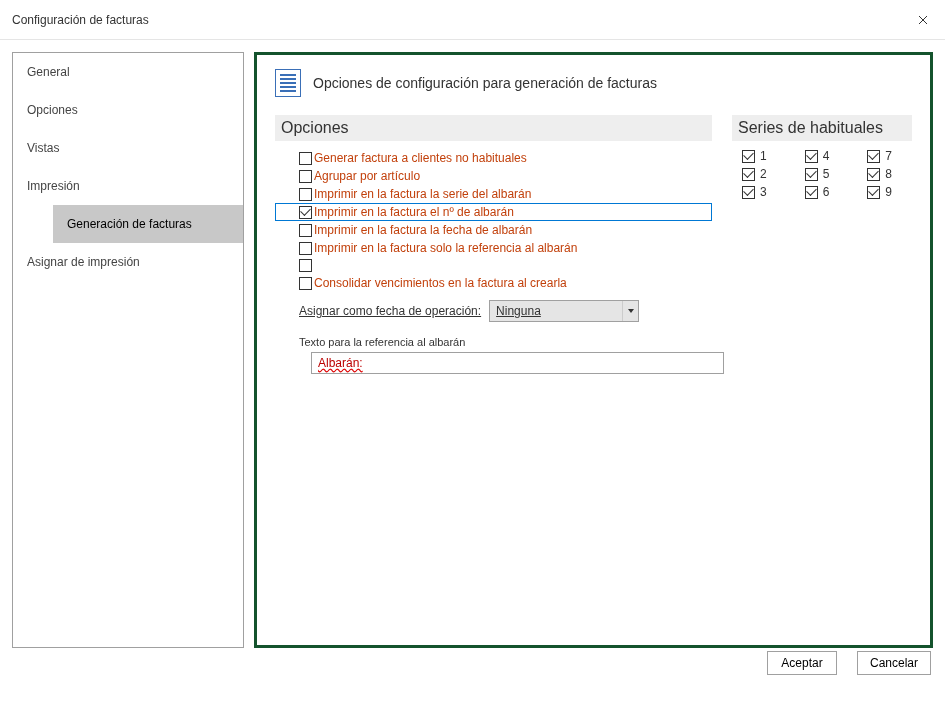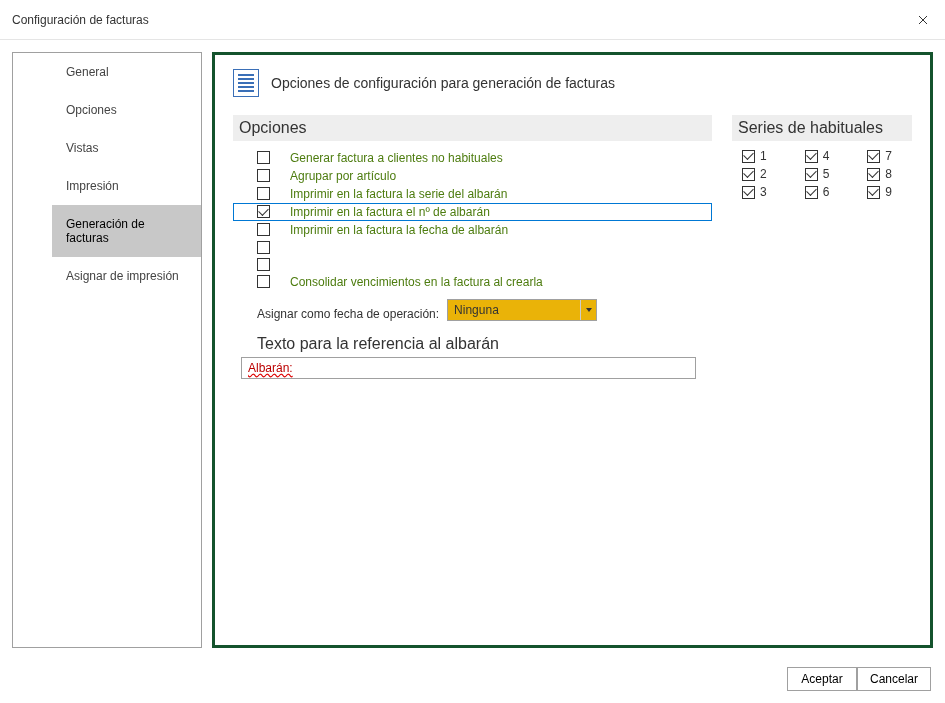--- a/index.html
+++ b/index.html
@@ -30,34 +30,34 @@
       cursor: pointer;
     }
     .close-btn svg { width: 10px; height: 10px; stroke: #333; stroke-width: 1; }
     .content {
       display: flex;
       padding: 12px;
       gap: 10px;
       height: 620px;
     }
     .sidebar {
-      width: 190px;
+      width: 232px;
       border: 1px solid #a0a0a0;
       background: #fff;
-      padding-left: 39px;
     }
     .sidebar-item {
       padding: 12px 14px;
       font-size: 12px;
       color: #444;
       cursor: pointer;
     }
     .sidebar-item.selected {
       background: #c8c8c8;
       color: #000;
+      margin-left: 40px;
     }
     .main {
       flex: 1;
       border: 3px solid #14532d;
       background: #fff;
       padding: 14px 18px;
     }
     .heading-row {
       display: flex;
       align-items: center;
@@ -88,24 +88,25 @@
     .col-right { width: 180px; }
     .section-header {
       background: #eeeeee;
       padding: 4px 6px;
       font-size: 16px;
       color: #333;
       margin-bottom: 8px;
     }
     .checkbox-row {
       display: flex;
-      gap: 20px;
+      align-items: center;
+      gap: 2px;
       padding: 2px 0 2px 24px;
       font-size: 12px;
-      color: #4d7c0f;
+      color: #c2410c;
     }
     .checkbox-row.highlighted {
       border: 1px solid #0078d4;
       padding: 1px 0 1px 23px;
     }
     .checkbox {
       width: 13px;
       height: 13px;
       border: 1px solid #333;
       background: #fff;
@@ -117,55 +118,56 @@
     .checkbox.checked::after {
       content: "";
       width: 8px;
       height: 5px;
       border-left: 1.5px solid #333;
       border-bottom: 1.5px solid #333;
       transform: rotate(-45deg) translate(1px, -1px);
     }
     .assign-row {
       display: flex;
-      align-items: flex-end;
+      align-items: center;
       gap: 8px;
       padding: 8px 0 0 24px;
+      text-decoration: underline;
     }
     .assign-label { font-size: 12px; }
     .dropdown {
       display: flex;
       align-items: center;
       justify-content: space-between;
       border: 1px solid #a0a0a0;
       height: 22px;
       width: 150px;
       padding: 0 4px 0 6px;
       font-size: 12px;
-      background: #eab308;
+      background: #e5e5e5;
     }
     .dropdown-caret {
       border-left: 1px solid #ccc;
       padding-left: 5px;
       height: 100%;
       display: flex;
       align-items: center;
     }
     .dropdown-caret::after {
       content: "";
       border-left: 3px solid transparent;
       border-right: 3px solid transparent;
       border-top: 4px solid #333;
     }
     .ref-label {
       padding: 14px 0 4px 24px;
-      font-size: 16px;
+      font-size: 11px;
     }
     .ref-input {
-      margin-left: 8px;
+      margin-left: 36px;
       border: 1px solid #a0a0a0;
       padding: 3px 6px;
       font-size: 12px;
       width: calc(100% - 24px);
       font-family: inherit;
       color: #333;
     }
     .ref-value {
       color: #b00;
       text-decoration: underline wavy #d00;
@@ -178,24 +180,24 @@
       padding-left: 10px;
     }
     .series-item {
       display: flex;
       align-items: center;
       gap: 5px;
       font-size: 12px;
     }
     .footer {
       position: absolute;
-      bottom: 12px;
+      bottom: 28px;
       right: 14px;
       display: flex;
-      gap: 0;
+      gap: 20px;
     }
     .btn {
       min-width: 70px;
       height: 24px;
       border: 1px solid #a0a0a0;
       background: #fff;
       font-size: 12px;
       font-family: inherit;
       cursor: pointer;
       padding: 0 12px;
@@ -249,20 +251,21 @@
         <div class="checkbox-row highlighted">
           <span class="checkbox checked"></span>
           <span>Imprimir en la factura el nº de albarán</span>
         </div>
         <div class="checkbox-row">
           <span class="checkbox"></span>
           <span>Imprimir en la factura la fecha de albarán</span>
         </div>
         <div class="checkbox-row">
           <span class="checkbox"></span>
+          <span>Imprimir en la factura solo la referencia al albarán</span>
         </div>
         <div class="checkbox-row">
           <span class="checkbox"></span>
         </div>
         <div class="checkbox-row">
           <span class="checkbox"></span>
           <span>Consolidar vencimientos en la factura al crearla</span>
         </div>
 
         <div class="assign-row">

